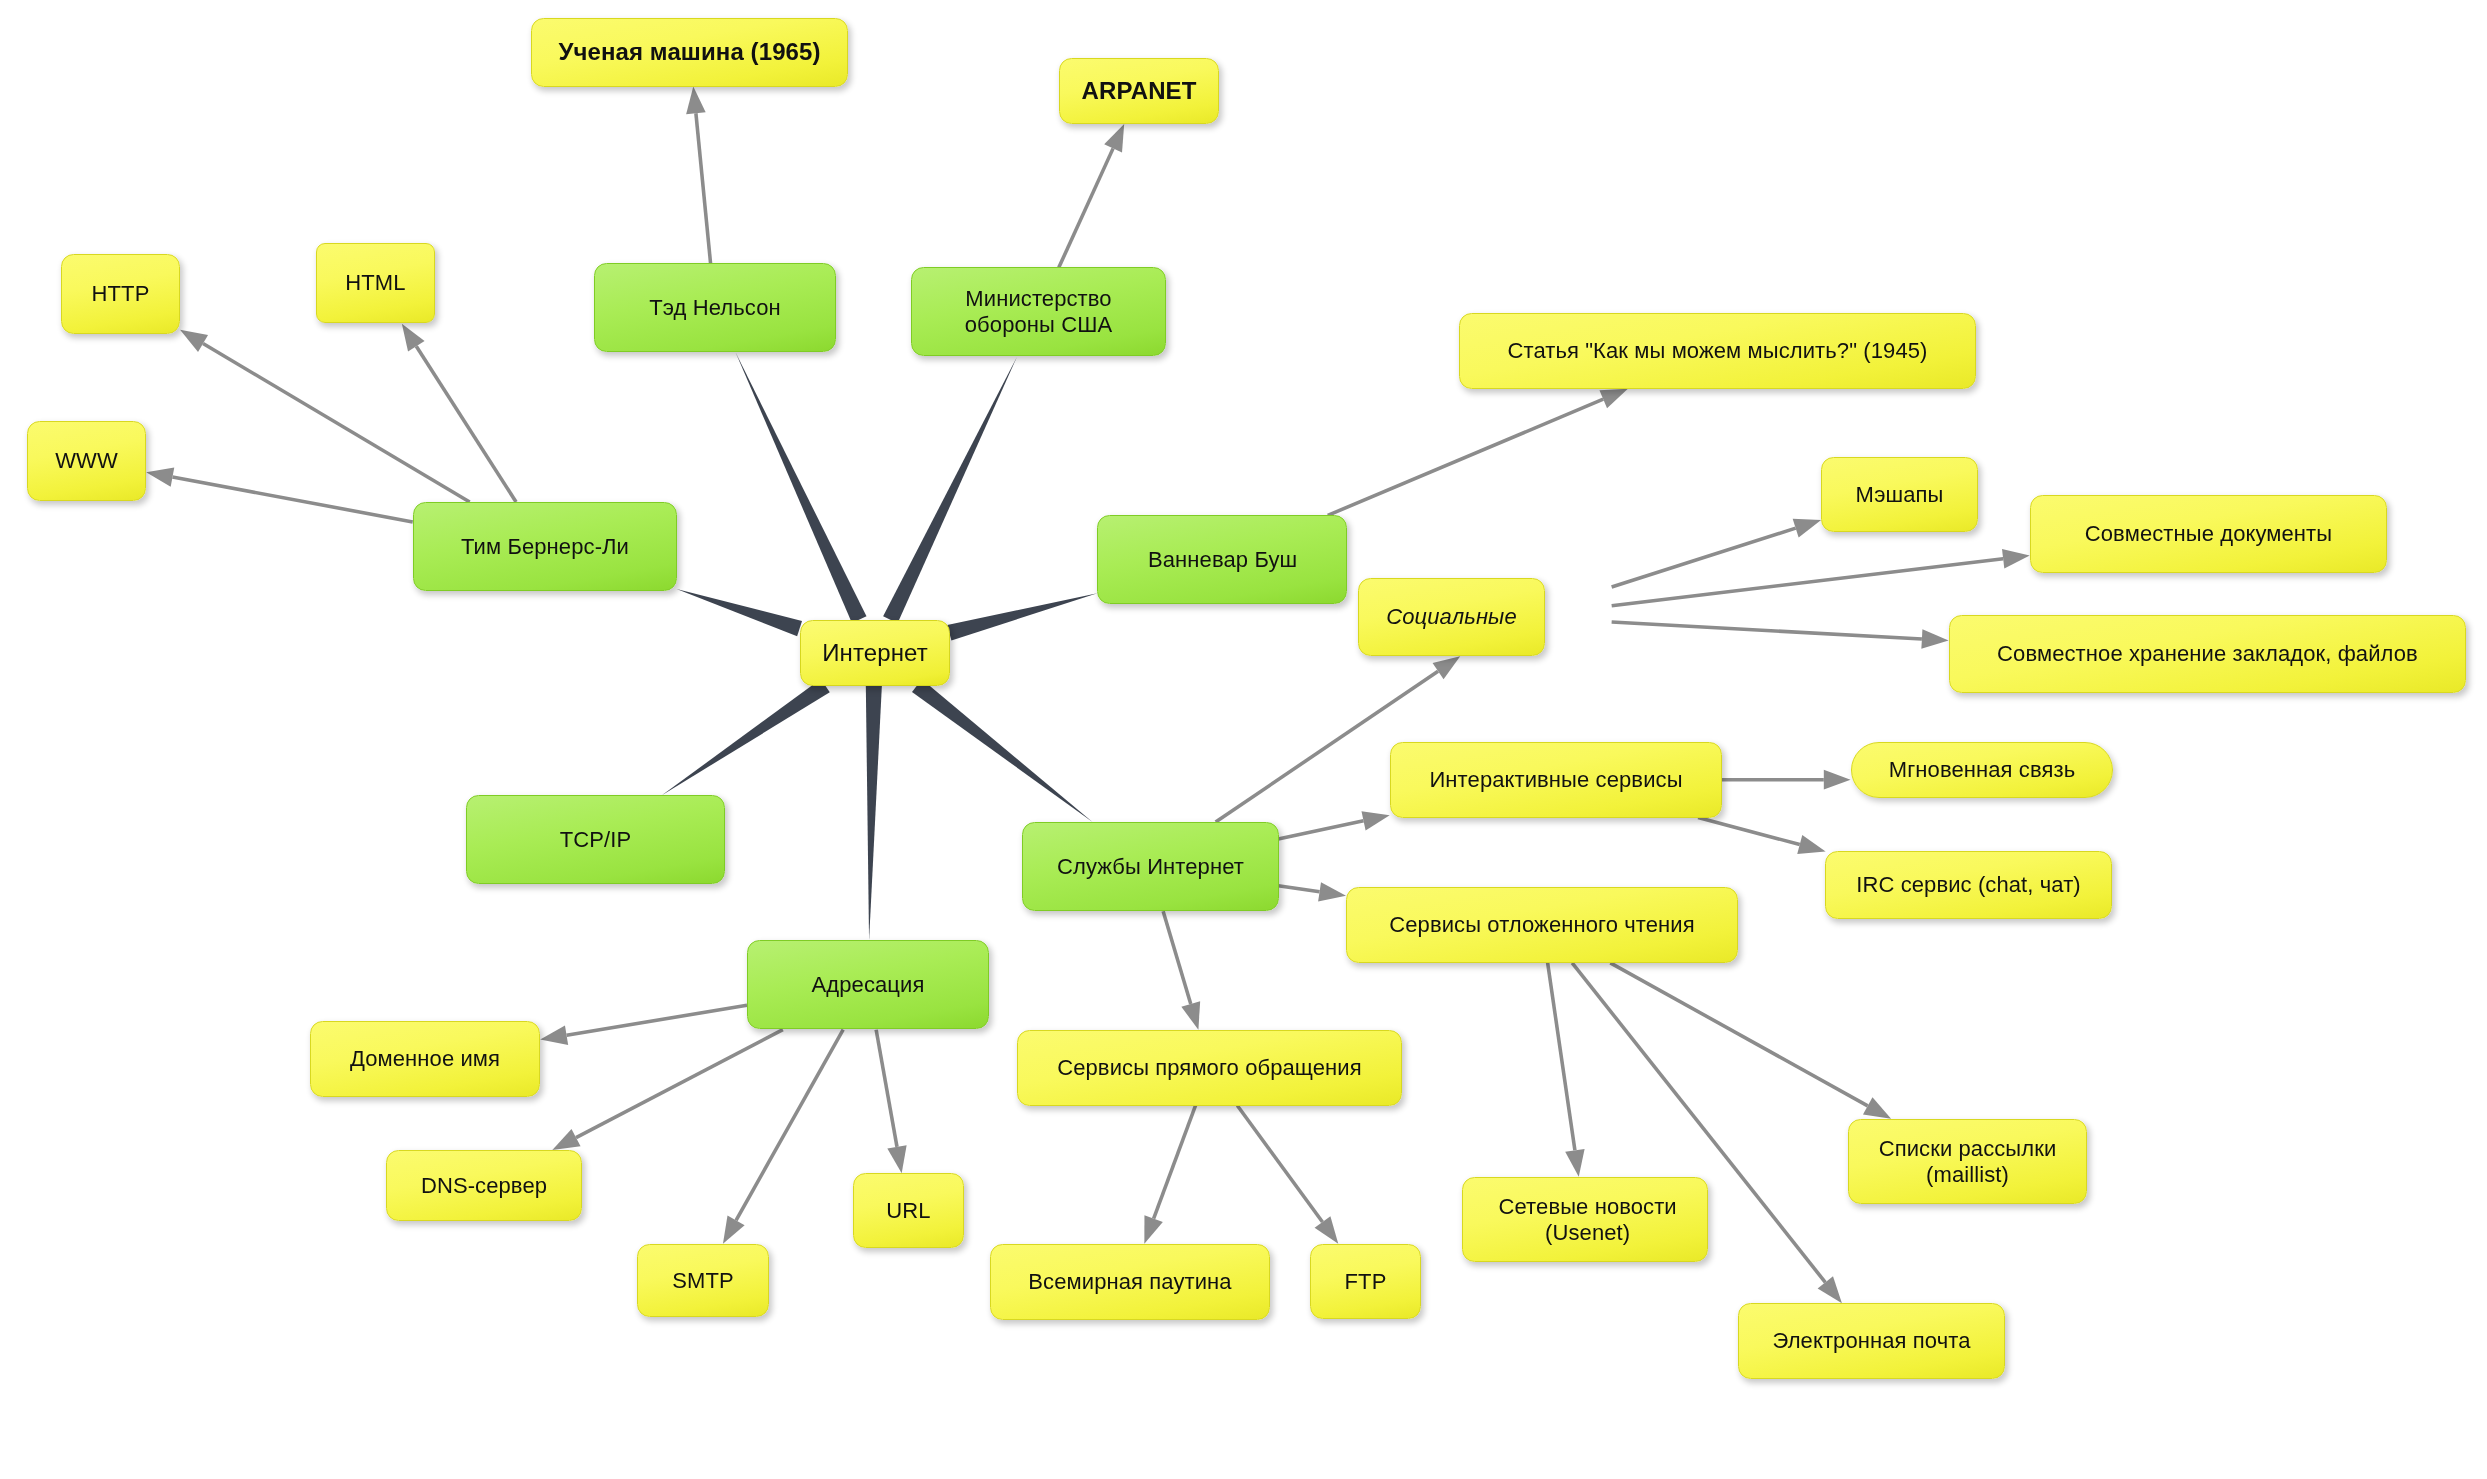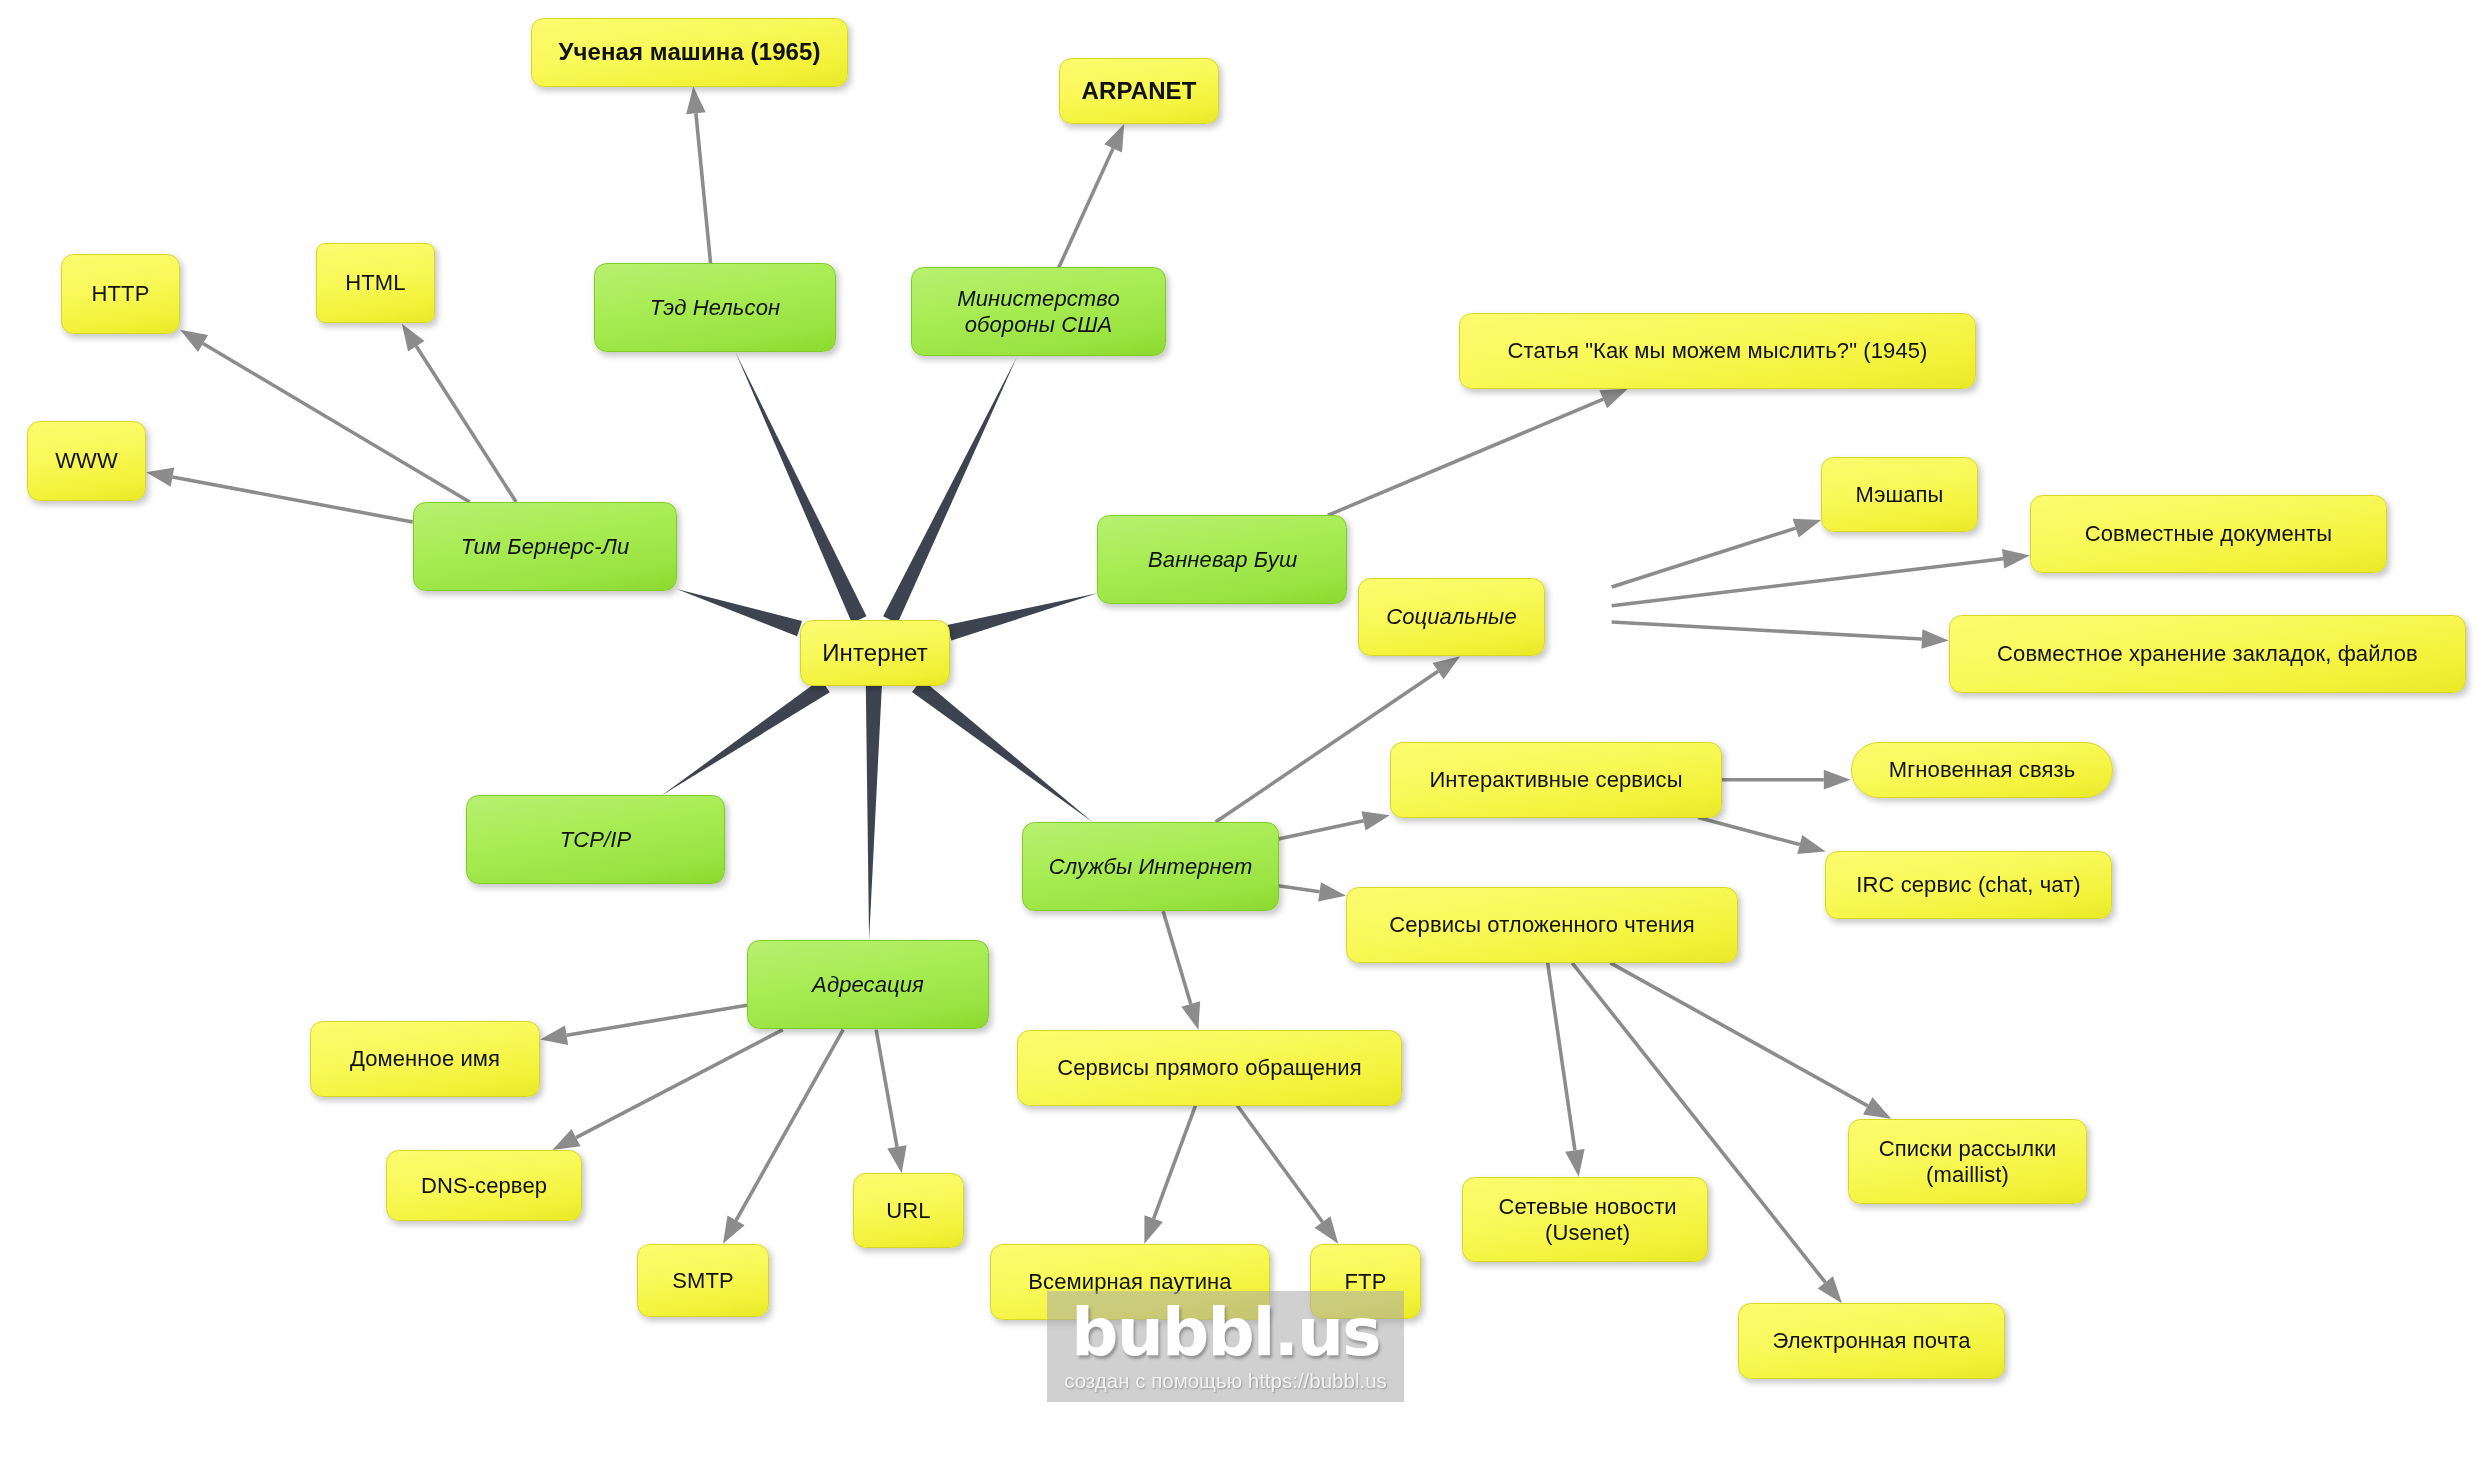--- a/index.html
+++ b/index.html
@@ -40,21 +40,20 @@
     white-space: pre-line;
     z-index: 5;
   }
   .node.yellow {
     background: linear-gradient(170deg, #fbfb6e 0%, #f9f95c 38%, #f2f23a 78%, #e9e928 100%);
     border: 1.3px solid #d8d820;
   }
   .node.green {
     background: linear-gradient(170deg, #b7f071 0%, #a9ec55 40%, #99e340 80%, #8cd92f 100%);
     border: 1.3px solid #7fcc25;
-    font-style: italic;
   }
   .node.center {
     background: linear-gradient(170deg, #fbfb72 0%, #f8f85a 40%, #f0f035 85%, #e7e722 100%);
     border: 1.3px solid #d6d61e;
     font-size: 24px;
   }
   .node.bold {
     font-weight: bold;
     font-family: Liberation Sans, sans-serif;
     font-size: 24px;
@@ -227,18 +226,14 @@
       <div class="node yellow" style="left: 1017px; top: 1030px; width: 385px; height: 76px;">Сервисы прямого обращения</div>
       <div class="node yellow" style="left: 990px; top: 1244px; width: 280px; height: 76px;">Всемирная паутина</div>
       <div class="node yellow" style="left: 1310px; top: 1244px; width: 111px; height: 75px;">FTP</div>
       <div class="node yellow" style="left: 1462px; top: 1177px; width: 246px; height: 85px; padding-left: 16px;">Сетевые новости
 (Usenet)</div>
       <div class="node yellow" style="left: 1848px; top: 1119px; width: 239px; height: 85px;">Списки рассылки
 (maillist)</div>
       <div class="node yellow" style="left: 1738px; top: 1303px; width: 267px; height: 76px;">Электронная почта</div>
     </div>
 
-  <div id="watermark" style="left:1047px; top:1291px; width:357px; height:111px;">
-    <div id="wm-main">bubbl.us</div>
-    <div id="wm-sub">создан с помощью https://bubbl.us</div>
-  </div>
 </div>
 
 
 </body></html>

